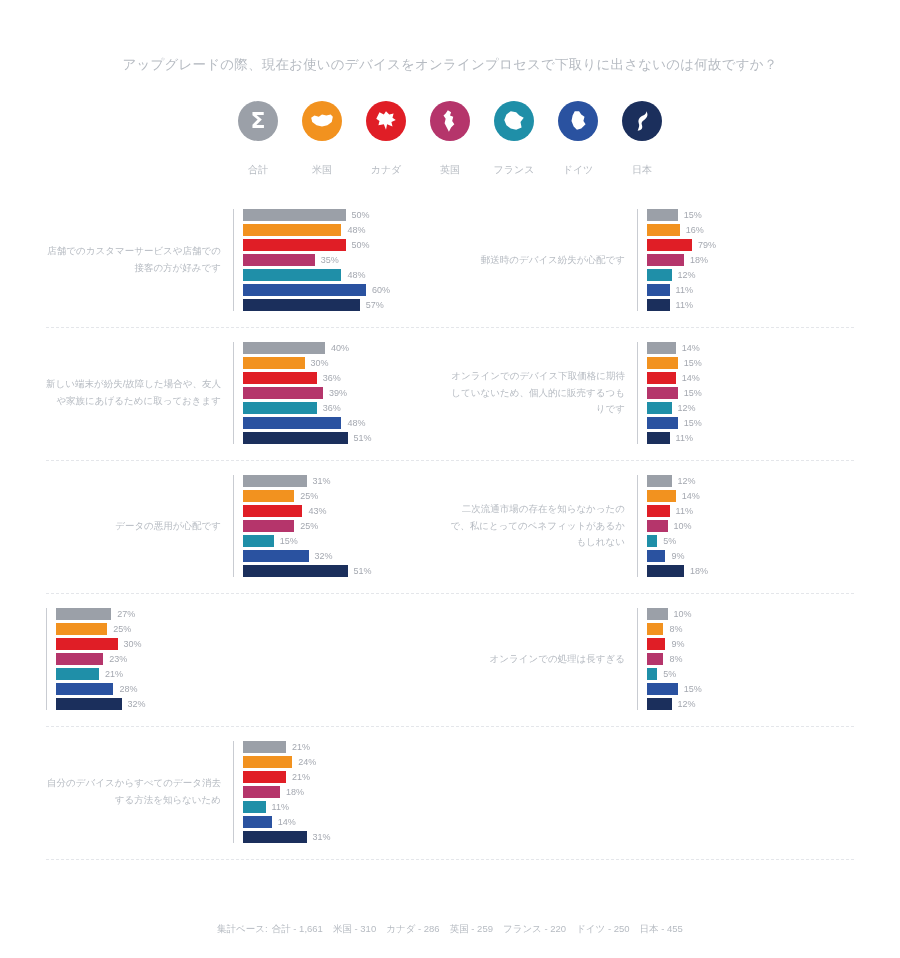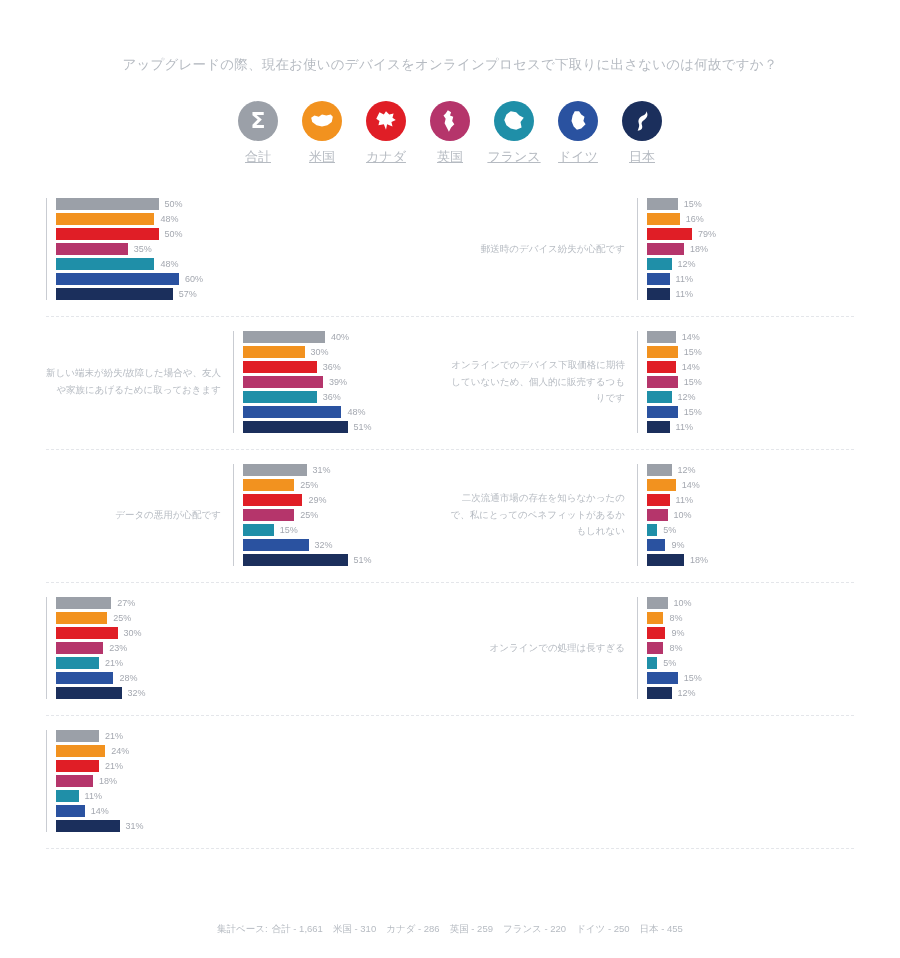--- a/index.html
+++ b/index.html
@@ -53,25 +53,24 @@
   }
   .legend-disc svg { display: block; }
   .legend-sigma {
     color: #ffffff;
     font-family: "DejaVu Sans", sans-serif;
     font-size: 22px;
     font-weight: 700;
     line-height: 1;
   }
   .legend-label {
-    margin-top: 7px;
-    font-size: 13px;
+    margin-top: 22px;
+    font-size: 10px;
     color: #b6bbc2;
     white-space: nowrap;
-    text-decoration: underline;
   }
 
   
   .chart-body {
     margin-top: 18px;
     padding: 0 46px;
   }
   .chart-row {
     display: flex;
     position: relative;
@@ -193,20 +192,21 @@
             <path d="M16 3 C18 6 17 9 14 11 C12 12 11 14 12 16 C13 19 11 21 8 21 C9 18 10 16 9 14 C8 11 10 8 13 7 C15 6 16 5 16 3 Z" fill="#ffffff"></path>
           </svg>
         </div>
         <div class="legend-label">日本</div>
       </div>
     </div>
 
   <div class="chart-body" id="chart-body">
       <div class="chart-row">
         <div class="panel">
+          <div class="panel-label">店舗でのカスタマーサービスや店舗での接客の方が好みです</div>
           <div class="panel-plot">
             <div class="bar-line">
               <div class="bar" style="width: 102.5px; background: rgb(155, 160, 168);"></div>
               <span class="bar-value">50%</span>
             </div>
             <div class="bar-line">
               <div class="bar" style="width: 98.4px; background: rgb(242, 146, 31);"></div>
               <span class="bar-value">48%</span>
             </div>
             <div class="bar-line">
@@ -340,21 +340,21 @@
             <div class="bar-line">
               <div class="bar" style="width: 63.55px; background: rgb(155, 160, 168);"></div>
               <span class="bar-value">31%</span>
             </div>
             <div class="bar-line">
               <div class="bar" style="width: 51.25px; background: rgb(242, 146, 31);"></div>
               <span class="bar-value">25%</span>
             </div>
             <div class="bar-line">
               <div class="bar" style="width: 59.45px; background: rgb(224, 30, 38);"></div>
-              <span class="bar-value">29%</span>
+              <span class="bar-value">43%</span>
             </div>
             <div class="bar-line">
               <div class="bar" style="width: 51.25px; background: rgb(181, 53, 107);"></div>
               <span class="bar-value">25%</span>
             </div>
             <div class="bar-line">
               <div class="bar" style="width: 30.75px; background: rgb(31, 143, 168);"></div>
               <span class="bar-value">15%</span>
             </div>
             <div class="bar-line">
@@ -463,20 +463,21 @@
             </div>
             <div class="bar-line">
               <div class="bar" style="width: 24.6px; background: rgb(27, 47, 92);"></div>
               <span class="bar-value">12%</span>
             </div>
           </div>
         </div>
       </div>
       <div class="chart-row">
         <div class="panel">
+          <div class="panel-label">自分のデバイスからすべてのデータ消去する方法を知らないため</div>
           <div class="panel-plot">
             <div class="bar-line">
               <div class="bar" style="width: 43.05px; background: rgb(155, 160, 168);"></div>
               <span class="bar-value">21%</span>
             </div>
             <div class="bar-line">
               <div class="bar" style="width: 49.2px; background: rgb(242, 146, 31);"></div>
               <span class="bar-value">24%</span>
             </div>
             <div class="bar-line">

